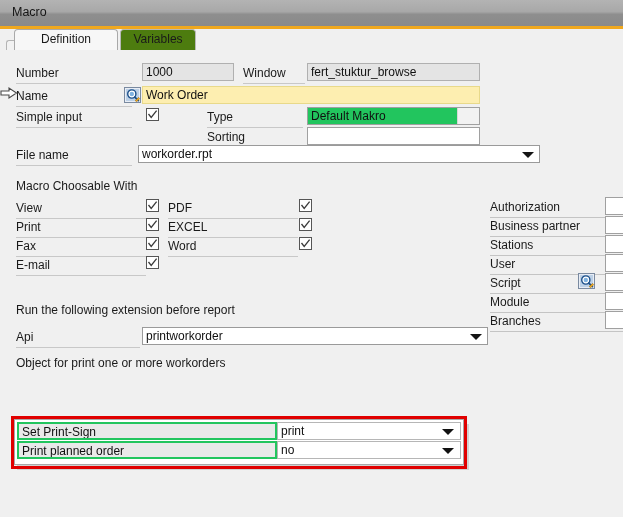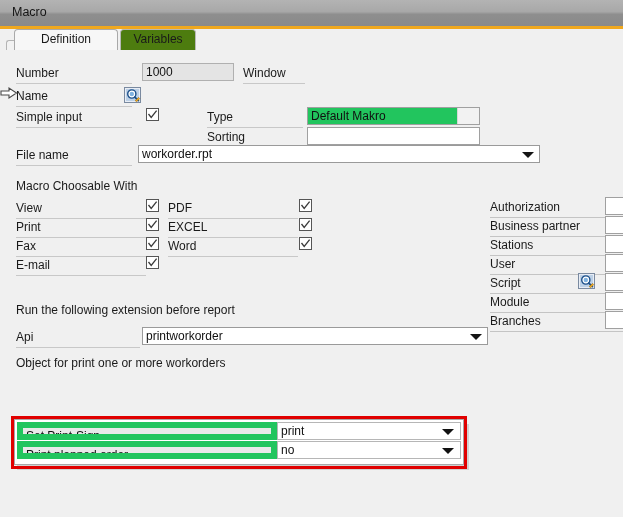--- a/index.html
+++ b/index.html
@@ -206,21 +206,21 @@
   .grid {
     position: absolute;
     background: #ffffff;
     border: 1px solid #a8a8a8;
     z-index: 6;
   }
   .gcell-lbl {
     position: absolute;
     height: 18px;
     background: #e9e9e9;
-    border: 6px solid #22c55e;
+    border: 2px solid #22c55e;
     font-size: 12px;
     line-height: 16px;
     padding: 0 3px;
     color: #101010;
     white-space: nowrap;
     overflow: hidden;
   }
   .gcell-val {
     position: absolute;
     height: 18px;
@@ -265,38 +265,44 @@
   <div class="panel">
 
     <div class="lbl" style="left:16px; top:15px;">Number</div>
     <div class="lblrule" style="left:16px; top:33px; width:116px;"></div>
     <div class="fld readonly" style="left:142px; top:13px; width:92px;">
       <span class="txt">1000</span>
     </div>
 
     <div class="lbl" style="left:243px; top:15px;">Window</div>
     <div class="lblrule" style="left:243px; top:33px; width:62px;"></div>
+    <div class="fld readonly" style="left:307px; top:13px; width:173px;">
+      <span class="txt">fert_stuktur_browse</span>
+    </div>
 
     <div class="rowmarker" style="left:0px; top:36px;">
       <svg width="18" height="14" viewBox="0 0 18 14">
         <path d="M1 5 H9 V2 L16.5 7 L9 12 V9 H1 Z" fill="#ffffff" stroke="#4a4a4a" stroke-width="1.1"></path>
       </svg>
     </div>
     <div class="lbl" style="left:16px; top:38px;">Name</div>
     <div class="lblrule" style="left:16px; top:56px; width:116px;"></div>
 
     <div class="magnifier" style="left:124px; top:37px;">
       <svg width="17" height="16" viewBox="0 0 17 16">
         <rect x="0.5" y="0.5" width="16" height="15" fill="#e8edf5" stroke="#7a8aa0"></rect>
         <rect x="2" y="2" width="13" height="12" fill="#bcd0e6"></rect>
         <circle cx="7.8" cy="7" r="4.1" fill="#ffffff" stroke="#1b4f8a" stroke-width="1.4"></circle>
         <circle cx="7.8" cy="7" r="2.2" fill="#7fb2e0"></circle>
         <path d="M10.8 10.1 L14.4 13.6" stroke="#1b4f8a" stroke-width="1.8" stroke-linecap="round"></path>
         <path d="M11.2 13.6 L14.6 10.4 L15.8 11.6 L12.6 14.8 Z" fill="#f0a81e" stroke="#9a6b10" stroke-width="0.6"></path>
       </svg>
+    </div>
+    <div class="fld highlight" style="left:142px; top:36px; width:338px; border:1px solid #e8d98a;">
+      <span class="txt">Work Order</span>
     </div>
 
     <div class="lbl" style="left:16px; top:59px;">Simple input</div>
     <div class="lblrule" style="left:16px; top:77px; width:116px;"></div>
     <div class="cb" style="left:146px; top:58px;">
       <svg width="11" height="11" viewBox="0 0 11 11">
           <path d="M1.5 5 L4.2 8.4 L9.6 1.6" stroke="#3a3a3a" stroke-width="1.3" fill="none"></path>
         </svg>
     </div>
 

